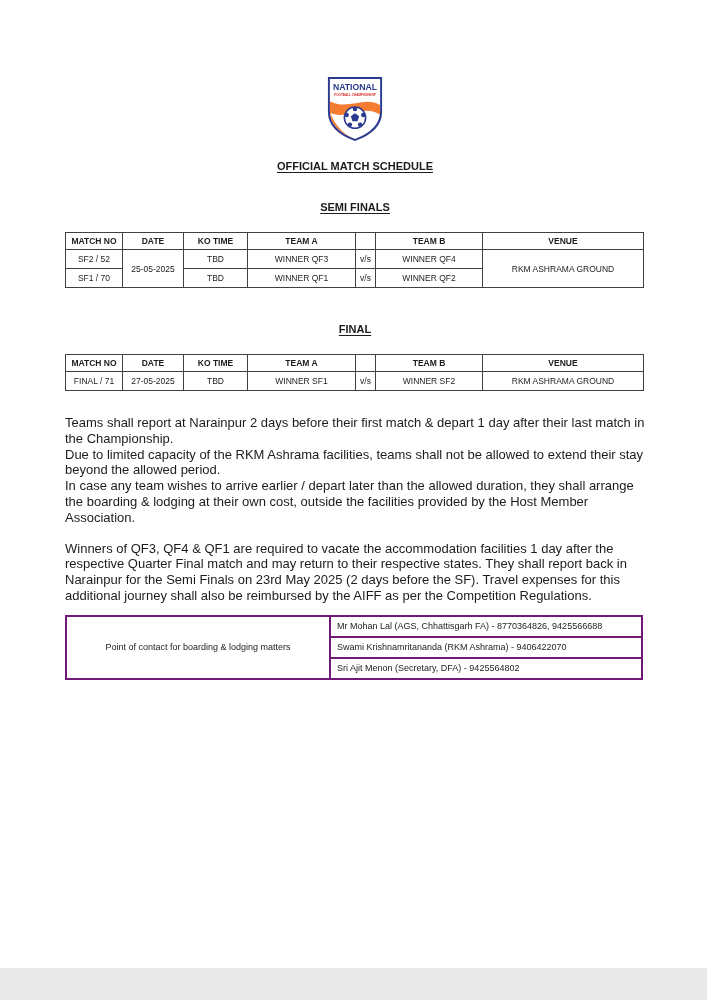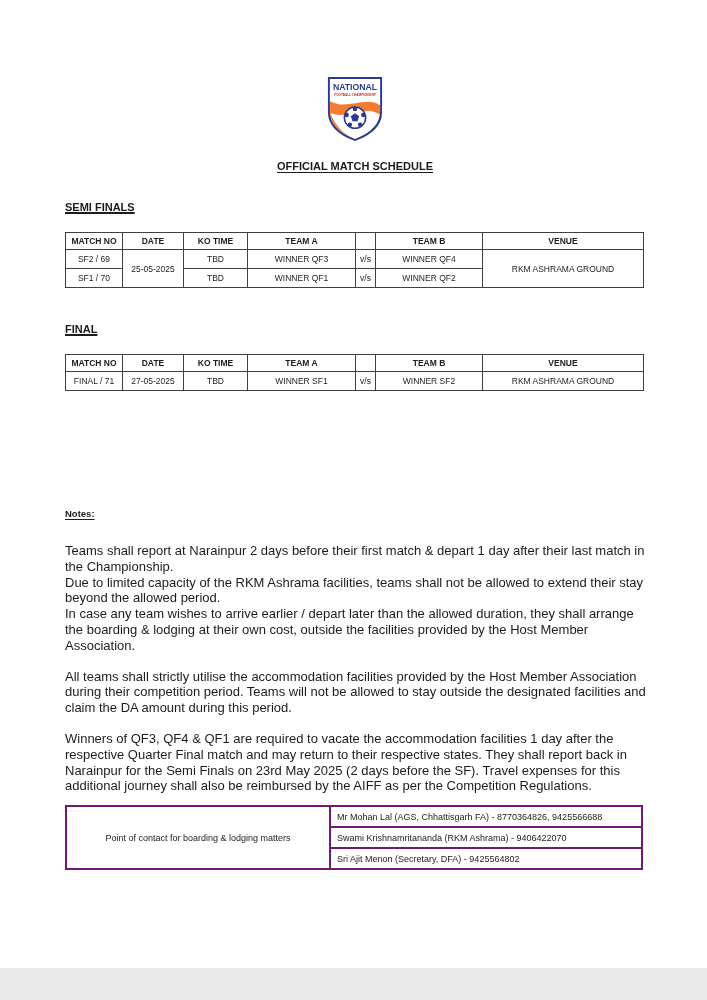--- a/index.html
+++ b/index.html
@@ -7,21 +7,21 @@
     width:707px;height:968px;background:#ffffff;margin:0 auto;
     font-family:"Liberation Sans", sans-serif;color:#1c1c1c;
     position:relative;overflow:hidden;box-sizing:border-box;
     padding:0 62px 0 65px;
   }
   .logo-wrap{width:58px;margin:75px auto 0 auto;}
   .doc-title{margin-top:7px;text-align:center;font-weight:bold;font-size:11.5px;line-height:17px;}
   .doc-title div{white-space:nowrap;}
   .schedule-heading{margin-top:13px;text-align:center;font-weight:bold;font-size:11px;}
   .underline{text-decoration:underline;text-underline-offset:2px;}
-  .section-heading{text-align:left;font-weight:bold;font-size:11px;text-decoration:underline;}
+  .section-heading{text-align:center;font-weight:bold;font-size:11px;}
   .sh-semi{margin-top:29px;}
   .sh-final{margin-top:35px;}
 
   table.match{
     border-collapse:collapse;width:578px;margin-top:19px;table-layout:fixed;
   }
   table.match th, table.match td{
     border:1px solid #404040;text-align:center;vertical-align:middle;
     font-size:8.5px;padding:0 2px;overflow:hidden;white-space:nowrap;
   }
@@ -107,21 +107,21 @@
         <th>DATE</th>
         <th>KO TIME</th>
         <th>TEAM A</th>
         <th></th>
         <th>TEAM B</th>
         <th>VENUE</th>
       </tr>
     </thead>
     <tbody>
       <tr>
-        <td>SF2 / 69</td>
+        <td>SF2 / 52</td>
         <td rowspan="2">25-05-2025</td>
         <td>TBD</td>
         <td>WINNER QF3</td>
         <td>v/s</td>
         <td>WINNER QF4</td>
         <td rowspan="2">RKM ASHRAMA GROUND</td>
       </tr>
       <tr>
         <td>SF1 / 70</td>
         <td>TBD</td>
@@ -163,27 +163,23 @@
         <td>27-05-2025</td>
         <td>TBD</td>
         <td>WINNER SF1</td>
         <td>v/s</td>
         <td>WINNER SF2</td>
         <td>RKM ASHRAMA GROUND</td>
       </tr>
     </tbody>
   </table>
 
-  <div class="notes-heading">
-    <span class="underline">Notes:</span>
-  </div>
   <p class="note-para first">Teams shall report at Narainpur 2 days before their first match &amp; depart 1 day after their last match in the Championship.
 Due to limited capacity of the RKM Ashrama facilities, teams shall not be allowed to extend their stay beyond the allowed period.
 In case any team wishes to arrive earlier / depart later than the allowed duration, they shall arrange the boarding &amp; lodging at their own cost, outside the facilities provided by the Host Member Association.</p>
-  <p class="note-para">All teams shall strictly utilise the accommodation facilities provided by the Host Member Association during their competition period. Teams will not be allowed to stay outside the designated facilities and claim the DA amount during this period.</p>
   <p class="note-para">Winners of QF3, QF4 &amp; QF1 are required to vacate the accommodation facilities 1 day after the respective Quarter Final match and may return to their respective states. They shall report back in Narainpur for the Semi Finals on 23rd May 2025 (2 days before the SF). Travel expenses for this additional journey shall also be reimbursed by the AIFF as per the Competition Regulations.</p>
 
   <table class="contact">
     <tbody>
       <tr>
         <td rowspan="3" class="contact-label">Point of contact for boarding &amp; lodging matters</td>
         <td class="contact-entry">Mr Mohan Lal (AGS, Chhattisgarh FA) - 8770364826, 9425566688</td>
       </tr>
       <tr>
         <td class="contact-entry">Swami Krishnamritananda (RKM Ashrama) - 9406422070</td>

